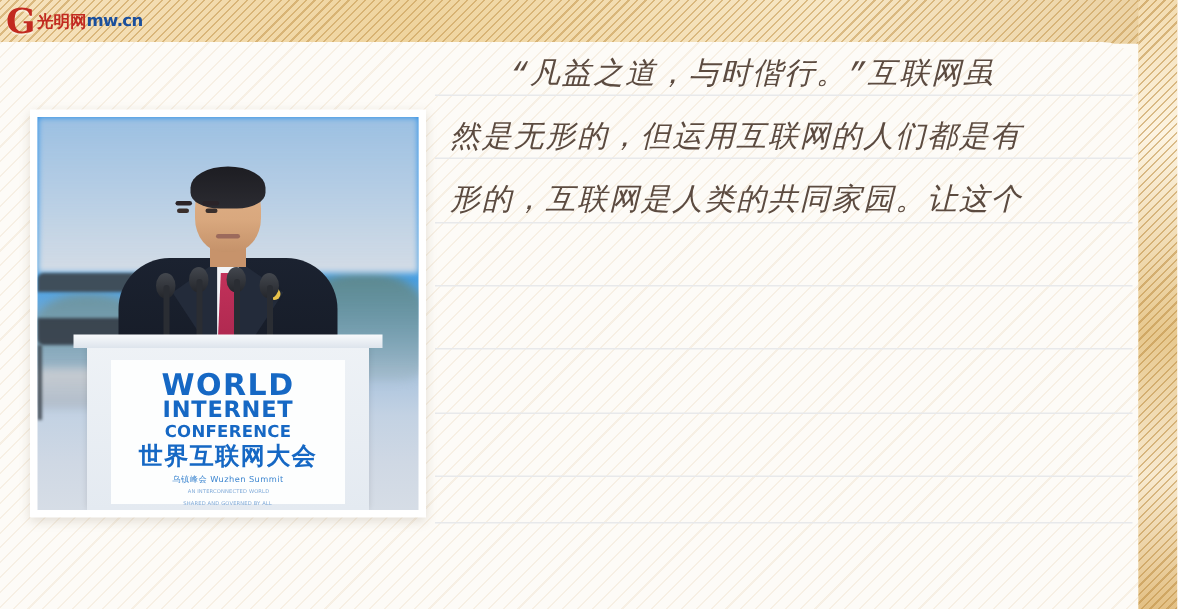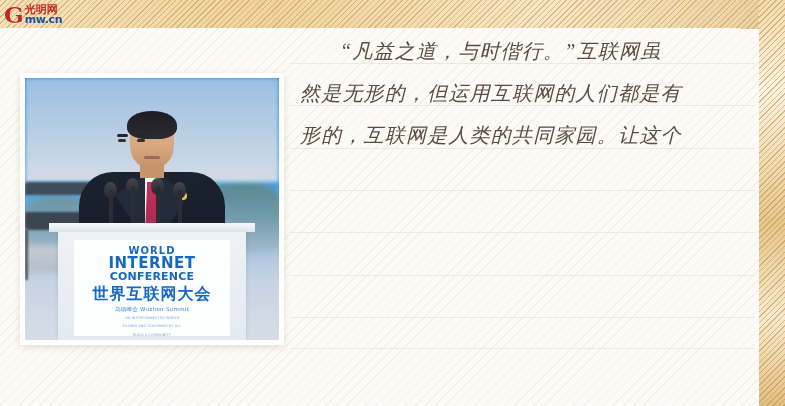--- a/index.html
+++ b/index.html
@@ -217,21 +217,21 @@
     position: absolute; left: 16px; top: 10px; right: 16px; bottom: 4px;
     background: #fdfefe;
     display: flex; flex-direction: column; align-items: center;
     padding-top: 6px; box-sizing: border-box;
   }
   .wic-line {
     color: #1668c4; font-weight: 900; letter-spacing: .2px;
     font-family: "DejaVu Sans", "Liberation Sans", sans-serif;
     line-height: 1.02;
   }
-  #wic-1 { font-size: 10px; letter-spacing: 1px; }
+  #wic-1 { font-size: 20px; letter-spacing: 1px; }
   #wic-2 { font-size: 15px; letter-spacing: .5px; }
   #wic-3 { font-size: 11px; letter-spacing: .2px; }
   #wic-cn {
     color: #1668c4; font-size: 16px; font-weight: 700; margin-top: 1px;
     letter-spacing: 1px;
   }
   #wic-sub {
     color: #3d86d0; font-size: 5.5px; margin-top: 1px; letter-spacing: .3px;
   }
   .wic-fine {
@@ -246,39 +246,39 @@
     top: 30px;
     width: 414px;
   }
   .q-line {
     color: #5c4b40;
     font-size: 20px;
     line-height: 42px;
     height: 42px;
     letter-spacing: 1.2px;
     white-space: nowrap;
-    font-family: Liberation Serif, serif;
+    font-family: Liberation Mono, monospace;
     font-style: italic;
     font-weight: 500;
   }
   #q-line-1 { text-indent: 40px; }
 
   
   #logo {
     position: absolute; left: 4px; top: 1px;
     width: 88px; height: 27px;
     display: flex; align-items: center;
   }
   #logo-g {
     font-family: "DejaVu Serif", "Liberation Serif", serif;
     font-size: 23px; font-weight: 700; color: #c22a20;
     line-height: 1; margin-right: 1px;
     text-shadow: 0 1px 0 rgba(255,255,255,.5);
   }
-  #logo-stack { display: flex; flex-direction: column; line-height: 1; }
+  #logo-stack { display: flex; line-height: 1; }
   #logo-cn {
     font-size: 11px; color: #c22a20; font-weight: 700;
     letter-spacing: 0px; font-family: "DejaVu Serif", "Liberation Serif", serif;
     white-space: nowrap;
   }
   #logo-en {
     font-size: 11px; color: #1b4f9c; font-weight: 800; letter-spacing: -0.4px;
     margin-top: -1px; font-family: "DejaVu Sans", "Liberation Sans", sans-serif;
   }
 </style>

